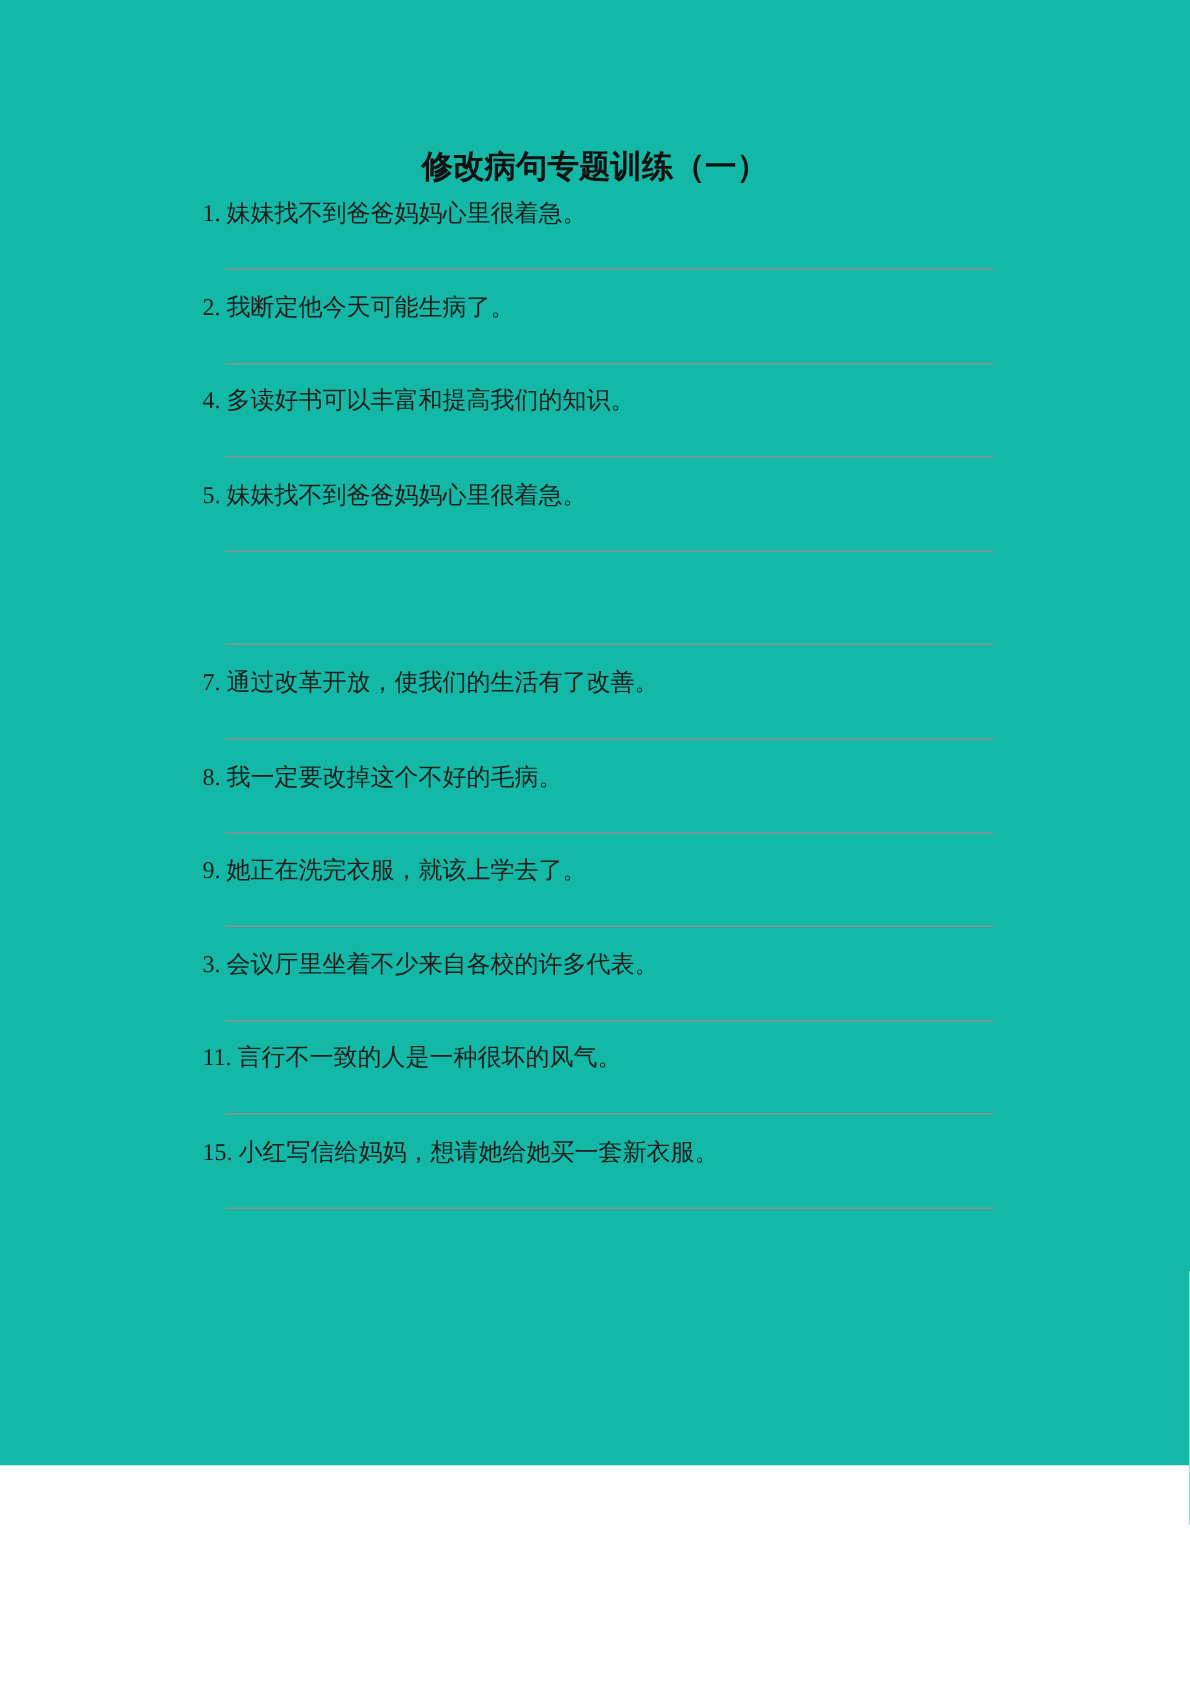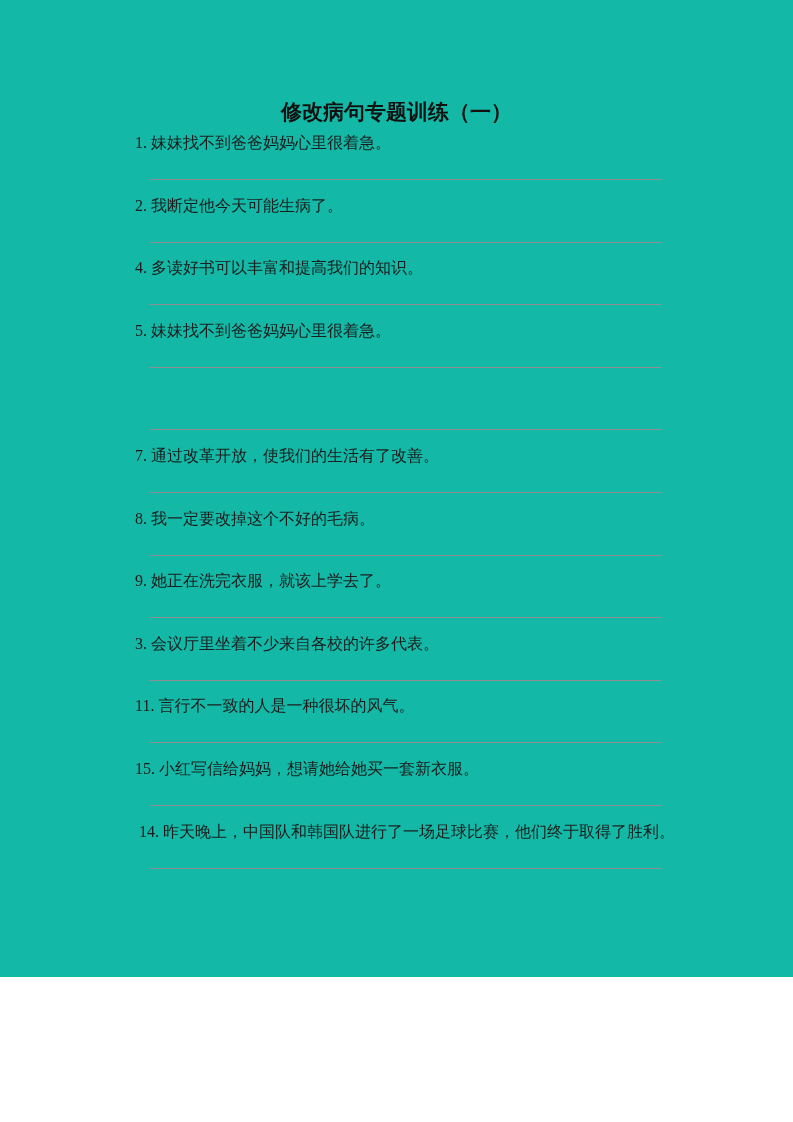--- a/index.html
+++ b/index.html
@@ -112,19 +112,15 @@
       <div class="sentence"><span>11. </span><span>言行不一致的人是一种很坏的风气。</span></div>
       <div class="answer-line"></div>
     </div>
 
 
     <div class="item">
       <div class="sentence"><span>15. </span><span>小红写信给妈妈，想请她给她买一套新衣服。</span></div>
       <div class="answer-line"></div>
     </div>
 
-    <div class="item">
-      <div class="sentence"><span> 14. </span><span>昨天晚上，中国队和韩国队进行了一场足球比赛，他们终于取得了胜利。</span></div>
-      <div class="answer-line"></div>
-    </div>
 
   </div>
 </div>
 
 </body></html>

